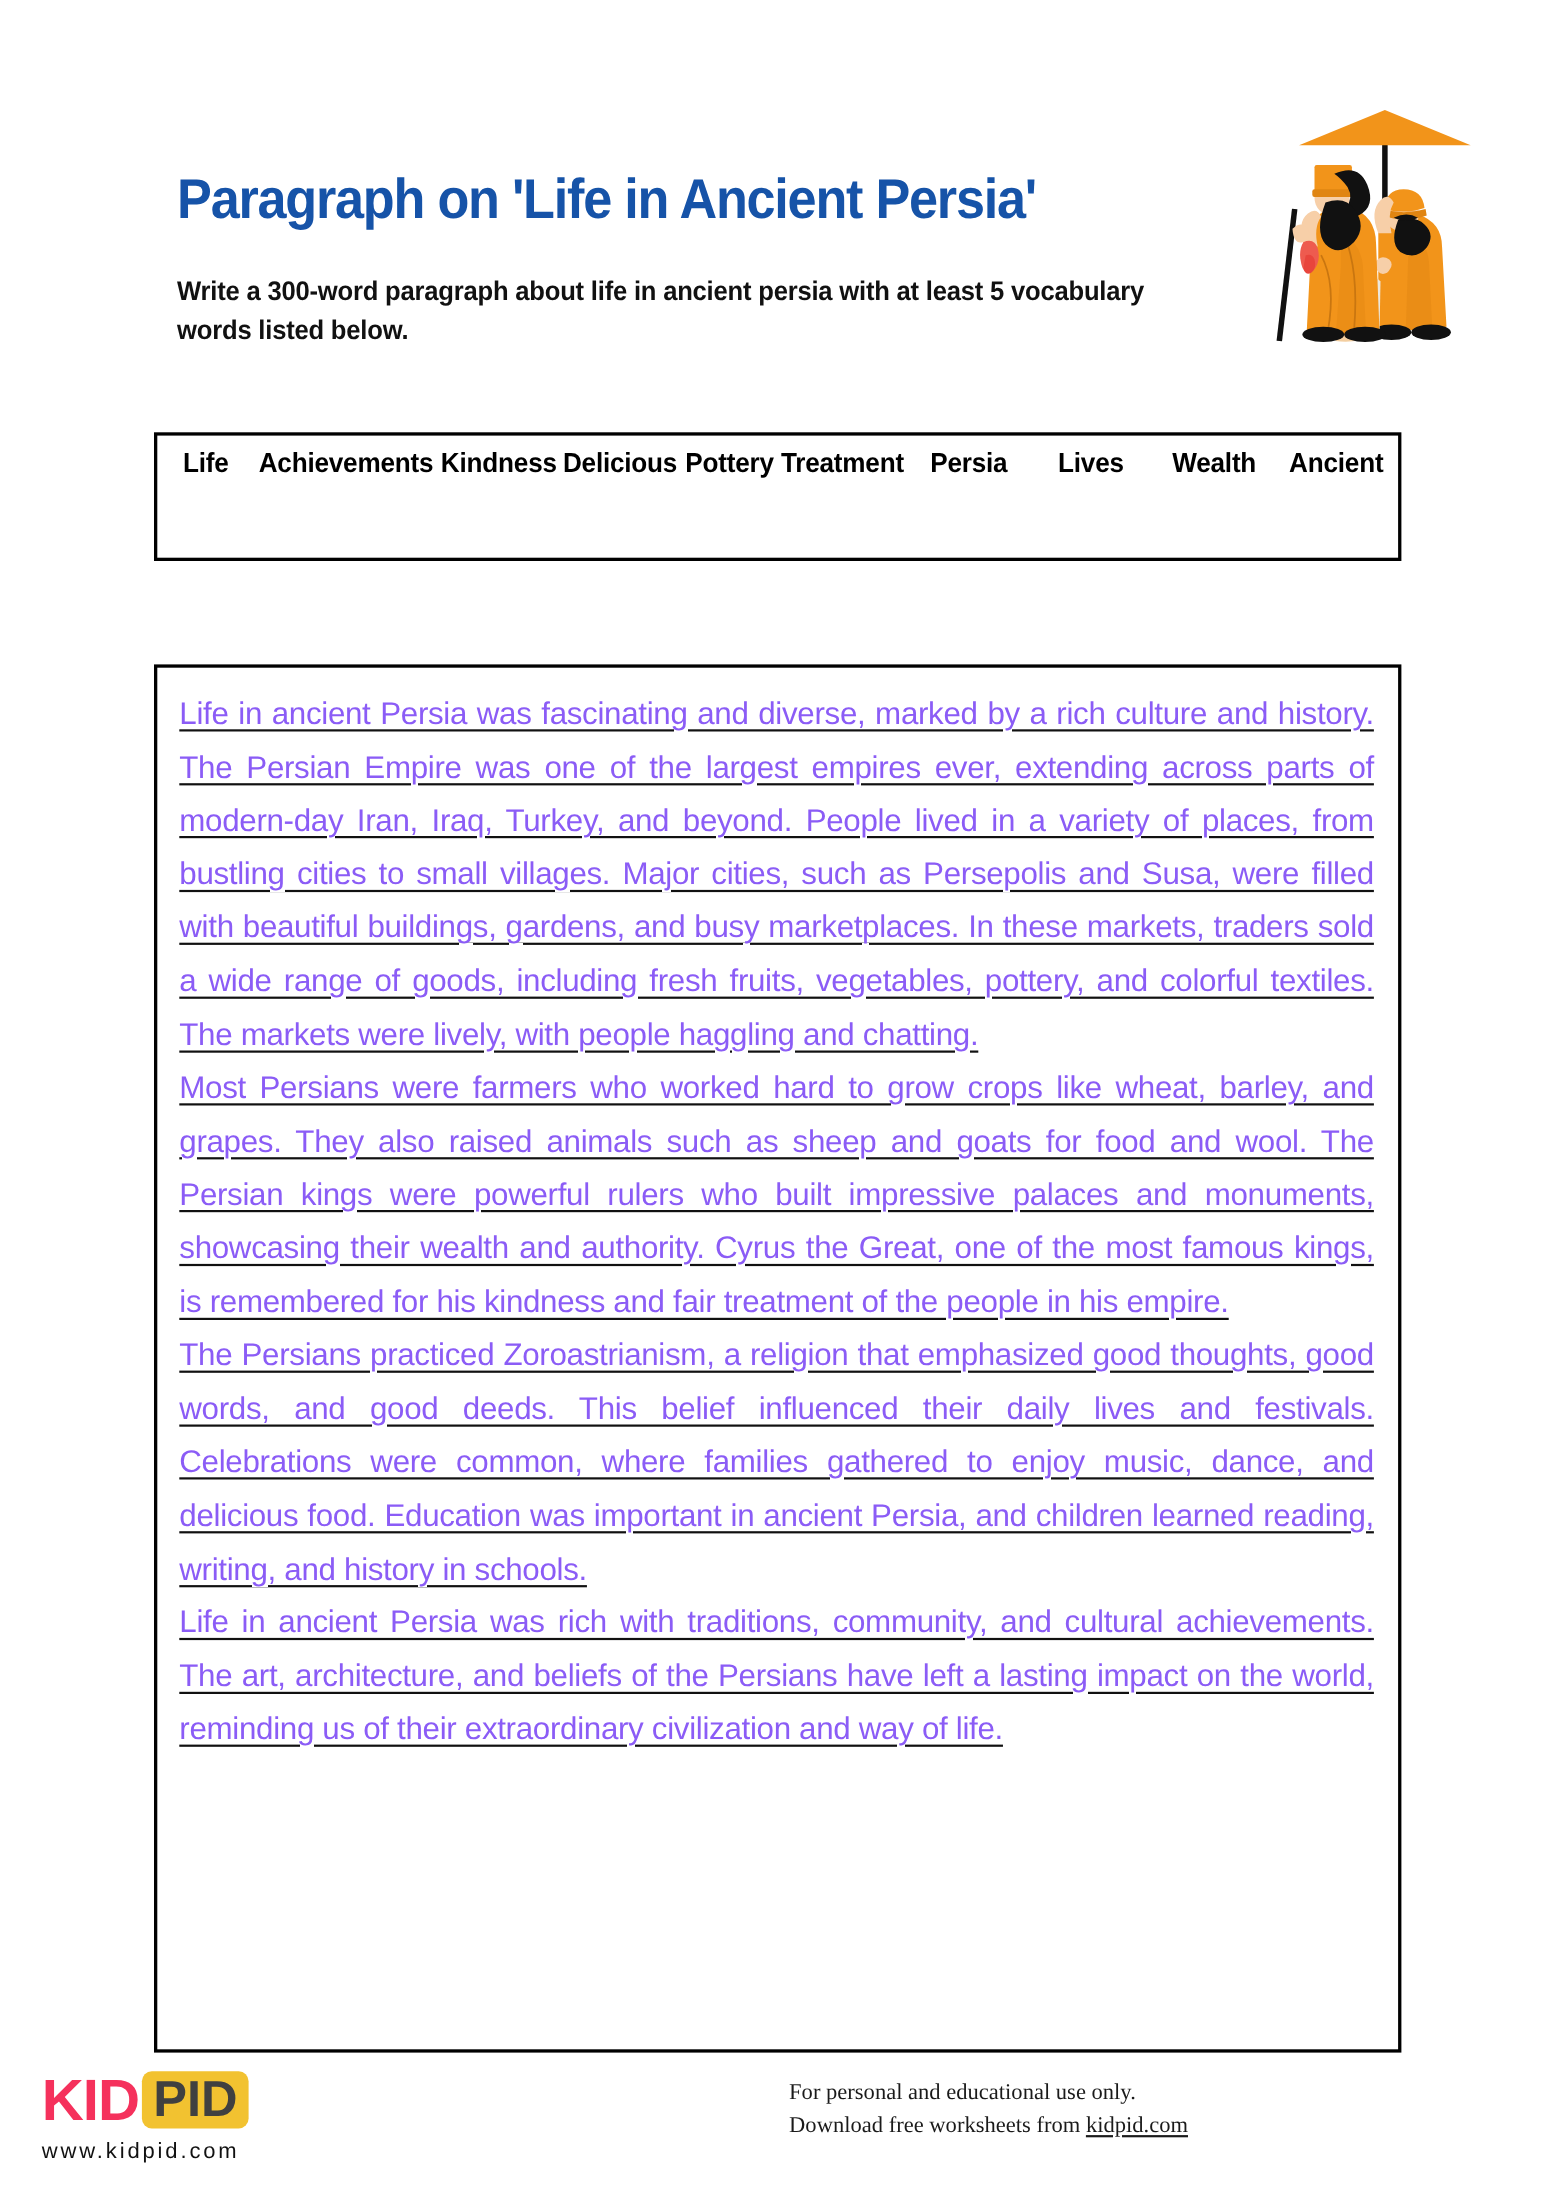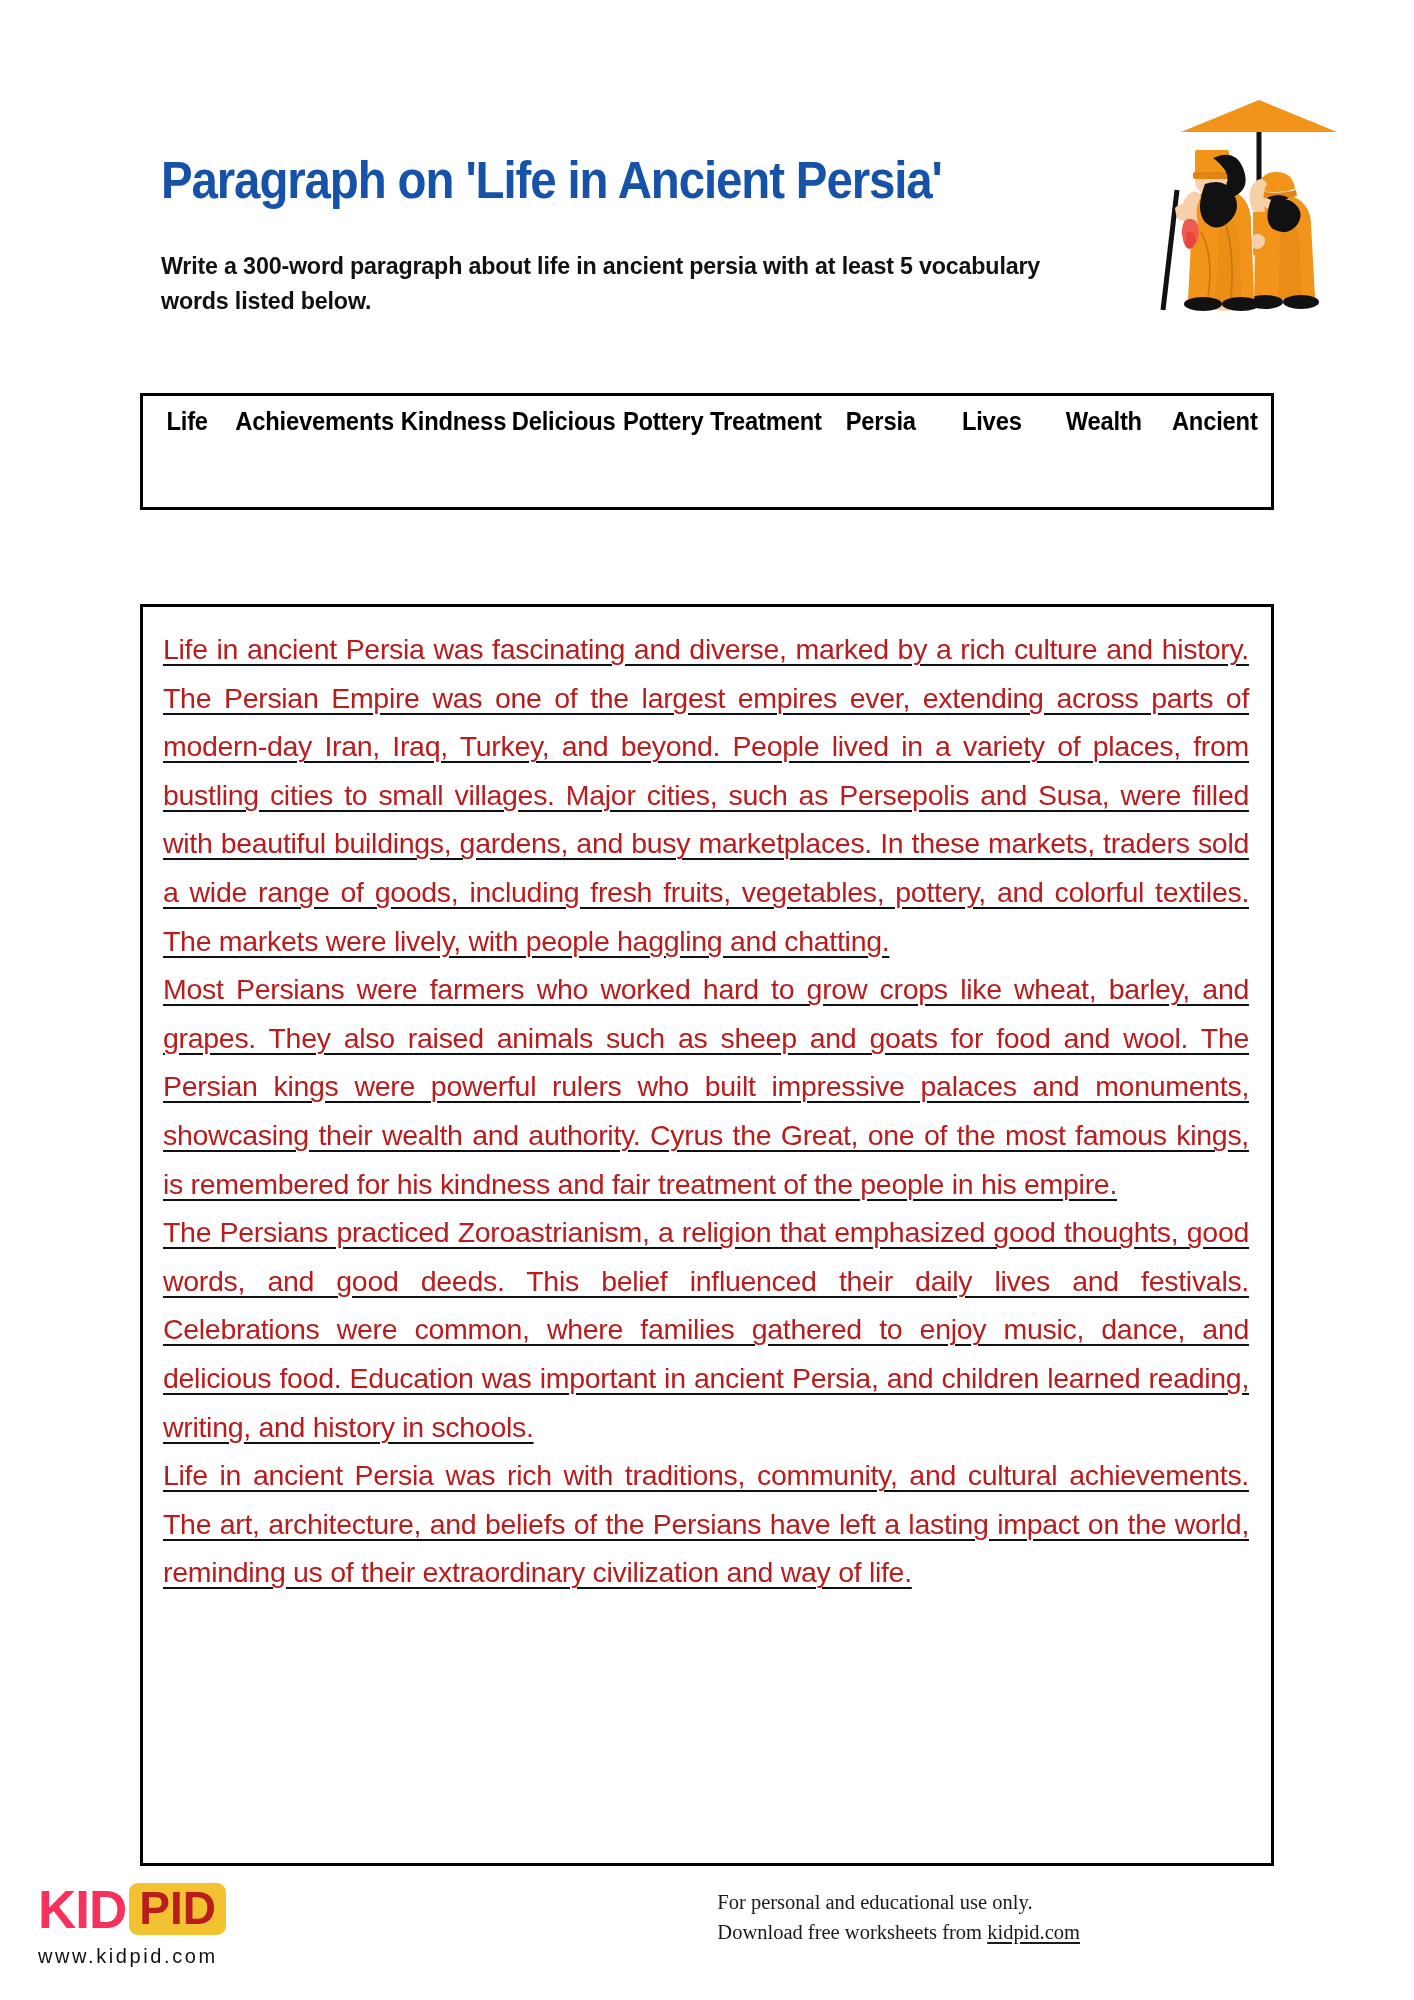--- a/index.html
+++ b/index.html
@@ -99,21 +99,21 @@
     width: 1134px;
     height: 1262px;
     border: 3px solid #000000;
     box-sizing: border-box;
     padding: 18px 22px 0 20px;
   }
   .answer-text {
     font-family: "Liberation Sans", sans-serif;
     font-size: 28.5px;
     line-height: 48.6px;
-    color: #b91c1c;
+    color: #8b5cf6;
     letter-spacing: -0.3px;
     word-spacing: 0px;
   }
   .para {
     margin: 0;
     text-align: justify;
     text-justify: inter-word;
     text-decoration: underline;
     text-decoration-thickness: 1.6px;
     text-underline-offset: 5px;
@@ -152,21 +152,21 @@
     background: #f2c230;
     border-radius: 9px;
     padding: 2px 10px 4px 10px;
     margin-left: 3px;
     line-height: 1;
   }
   .logo-pid {
     font-family: "Liberation Sans", sans-serif;
     font-weight: 700;
     font-size: 46px;
-    color: #b91c1c;
+    color: #404040;
     letter-spacing: 0px;
     line-height: 1;
     text-align: center;
   }
   .logo-url {
     font-family: "Liberation Sans", sans-serif;
     font-size: 20px;
     color: #111111;
     letter-spacing: 2.6px;
     margin-top: 7px;

